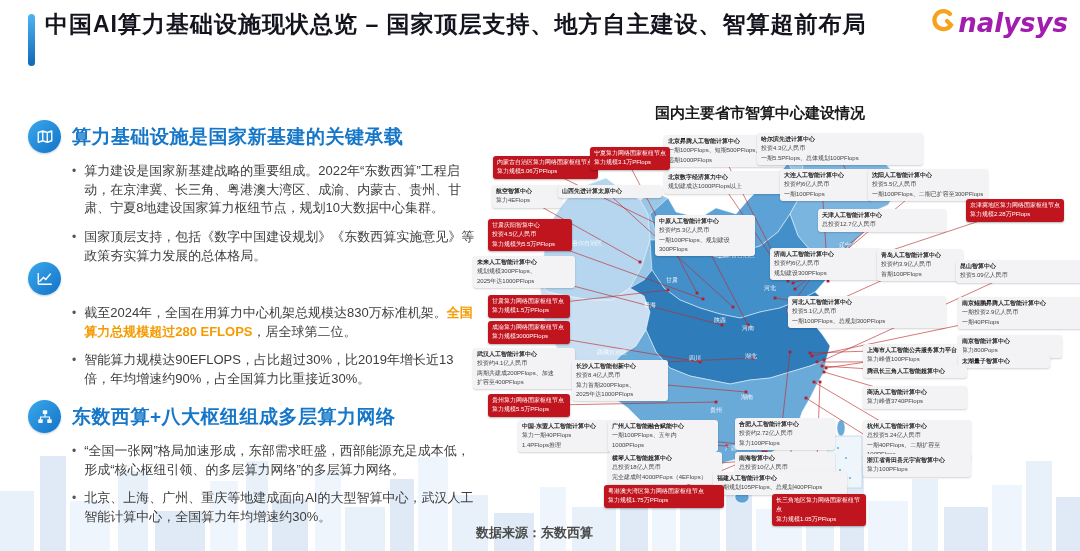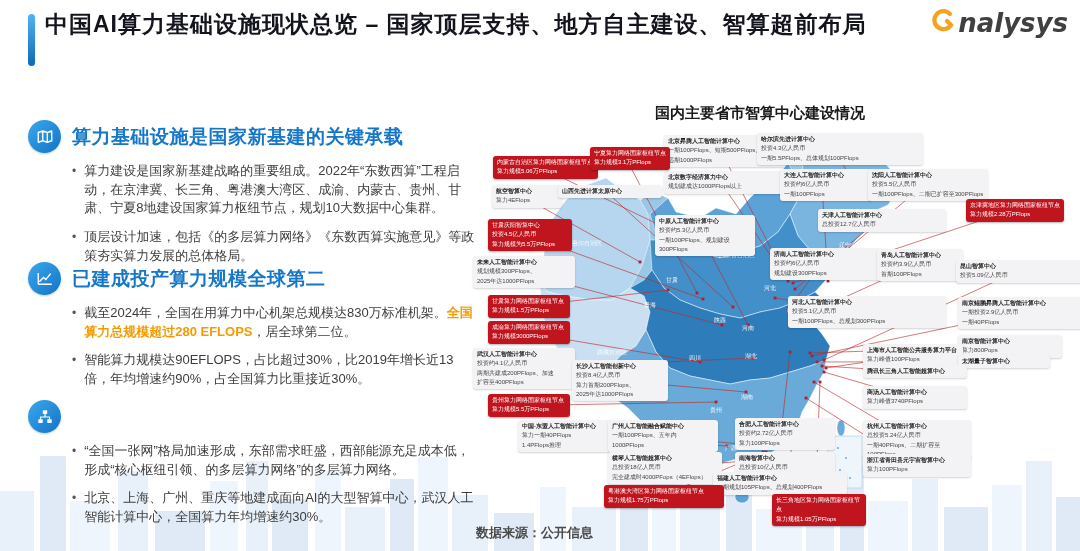--- a/index.html
+++ b/index.html
@@ -9,21 +9,21 @@
   
   #skyline{position:absolute;left:0;bottom:0;z-index:0;}
 
   
   .title-bar{position:absolute;left:28px;top:10px;display:flex;z-index:3;}
   .accent{width:7px;height:52px;border-radius:4px;background:linear-gradient(180deg,#4fb4f2,#1168b8);margin-right:10px;margin-top:4px;flex:none;}
   .title{font-size:23px;font-weight:bold;color:#14141f;width:880px;line-height:1.28;letter-spacing:1px;}
 
   .logo{position:absolute;right:12px;top:8px;text-align:right;z-index:3;}
   .logo-row{display:flex;align-items:flex-end;justify-content:flex-end;}
-  .logo-name{color:#404040;font-size:26px;font-weight:bold;font-style:italic;font-family:"DejaVu Sans",sans-serif;line-height:1;}
+  .logo-name{color:#a21caf;font-size:26px;font-weight:bold;font-style:italic;font-family:"DejaVu Sans",sans-serif;line-height:1;}
   .logo-cn{color:#1ba0dc;font-size:15px;font-weight:bold;letter-spacing:4px;margin-top:2px;}
 
   
   .section{position:absolute;left:28px;width:448px;z-index:2;}
   .sec-head{display:flex;align-items:center;gap:11px;}
   .sec-icon{width:33px;height:33px;border-radius:50%;background:linear-gradient(135deg,#3aa7ec,#1274c8);display:flex;align-items:center;justify-content:center;flex:none;box-shadow:0 1px 2px rgba(0,60,120,.25);}
   .sec-title{font-size:19px;font-weight:bold;color:#1677c8;letter-spacing:.5px;}
   .bullets{margin:9px 0 0 44px;}
   .bullet{display:flex;gap:8px;font-size:13px;color:#3d3d3d;line-height:1.44;margin-bottom:10px;}
   .bdot{flex:none;color:#555;font-size:12px;margin-top:1px;}
@@ -101,33 +101,32 @@
           </div>
           <div class="sec-title">算力基础设施是国家新基建的关键承载</div>
         </div>
         <div class="bullets">
           <div class="bullet">
             <span class="bdot">•</span>
             <span>算力建设是国家新基建战略的重要组成。2022年“东数西算”工程启动，在京津冀、长三角、粤港澳大湾区、成渝、内蒙古、贵州、甘肃、宁夏8地建设国家算力枢纽节点，规划10大数据中心集群。</span>
           </div>
           <div class="bullet">
             <span class="bdot">•</span>
-            <span>顶层设计加速，包括《的多层算力网络》《东数西算实施意见》等政策夯实算力发展的总体格局。</span>
+            <span>国家顶层支持，包括《数字中国建设规划》《东数西算实施意见》等政策夯实算力发展的总体格局。</span>
           </div>
         </div>
       </div>
       <div class="section" style="top: 262px;">
         <div class="sec-head">
           <div class="sec-icon">
             <svg width="18" height="18" viewBox="0 0 24 24">
               <path d="M3 19 V4 M3 19 H21" stroke="#fff" stroke-width="1.8" fill="none"></path>
               <path d="M5 15 L10 10 L13 12.5 L19 5.5" stroke="#fff" stroke-width="2" fill="none" stroke-linecap="round"></path>
             </svg>
           </div>
-          <div class="sec-title">已建成投产算力规模全球第二</div>
         </div>
         <div class="bullets">
           <div class="bullet">
             <span class="bdot">•</span>
             <span><span>截至2024年，全国在用算力中心机架总规模达830万标准机架。</span><span class="hl">全国算力总规模超过280 EFLOPS</span><span>，居全球第二位。</span></span>
           </div>
           <div class="bullet">
             <span class="bdot">•</span>
             <span>智能算力规模达90EFLOPS，占比超过30%，比2019年增长近13倍，年均增速约90%，占全国算力比重接近30%。</span>
           </div>
@@ -136,20 +135,21 @@
       <div class="section" style="top: 400px;">
         <div class="sec-head">
           <div class="sec-icon">
             <svg width="18" height="18" viewBox="0 0 24 24">
               <rect x="9" y="3" width="6" height="5" fill="#fff" rx="1"></rect>
               <rect x="3" y="15" width="6" height="5" fill="#fff" rx="1"></rect>
               <rect x="15" y="15" width="6" height="5" fill="#fff" rx="1"></rect>
               <path d="M12 8 V12 M12 12 H6 V15 M12 12 H18 V15" stroke="#fff" stroke-width="1.6" fill="none"></path>
             </svg>
           </div>
+          <div class="sec-title">东数西算+八大枢纽组成多层算力网络</div>
         </div>
         <div class="bullets">
           <div class="bullet">
             <span class="bdot">•</span>
             <span>“全国一张网”格局加速形成，东部需求旺盛，西部能源充足成本低，形成“核心枢纽引领、的多层算力网络”的多层算力网络。</span>
           </div>
           <div class="bullet">
             <span class="bdot">•</span>
             <span>北京、上海、广州、重庆等地建成面向AI的大型智算中心，武汉人工智能计算中心，全国算力年均增速约30%。</span>
           </div>
@@ -451,14 +451,14 @@
         <div class="l0">南海智算中心</div>
         <div class="l1">总投资10亿人民币</div>
         <div class="l2">建成达300PFlops</div>
       </div>
       <div class="co center" style="left: 713px; top: 472px; width: 126px;">
         <div class="l0">福建人工智能计算中心</div>
         <div class="l1">一期规划105PFlops、总规划400PFlops</div>
       </div>
     </div>
 
-  <div class="source">数据来源：公开信息</div>
+  <div class="source">数据来源：东数西算</div>
 </div>
 
 </body></html>

